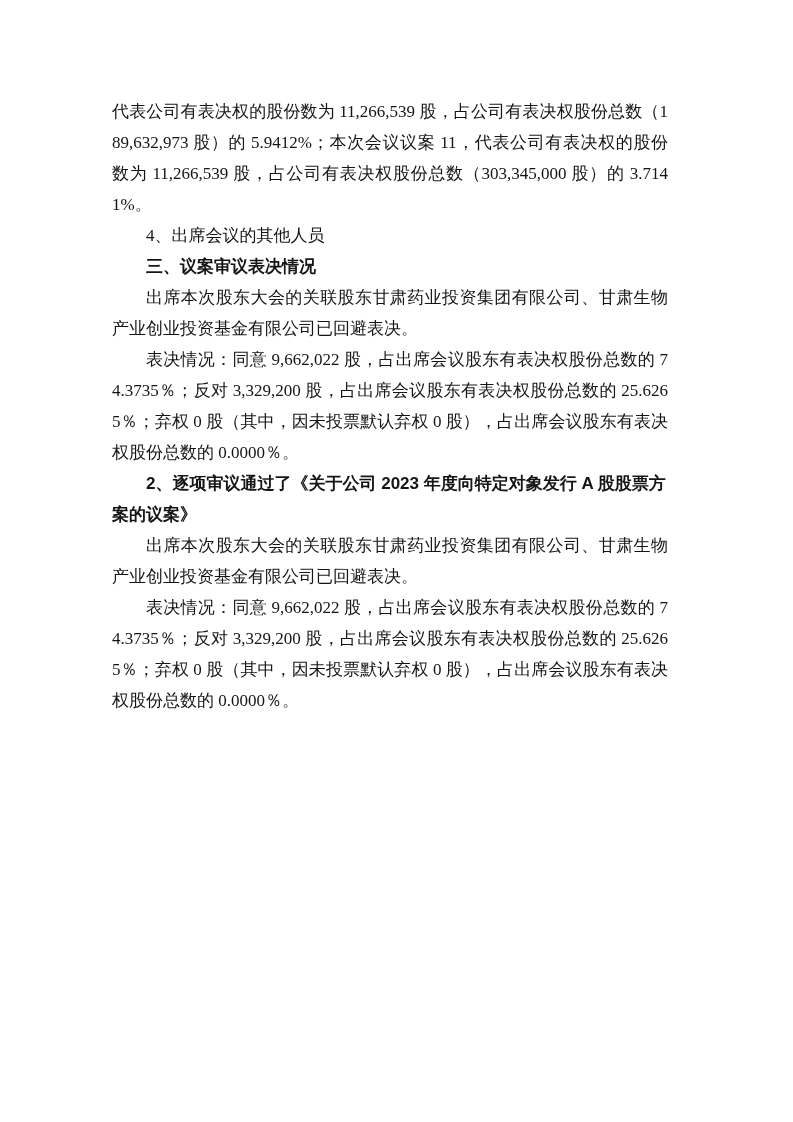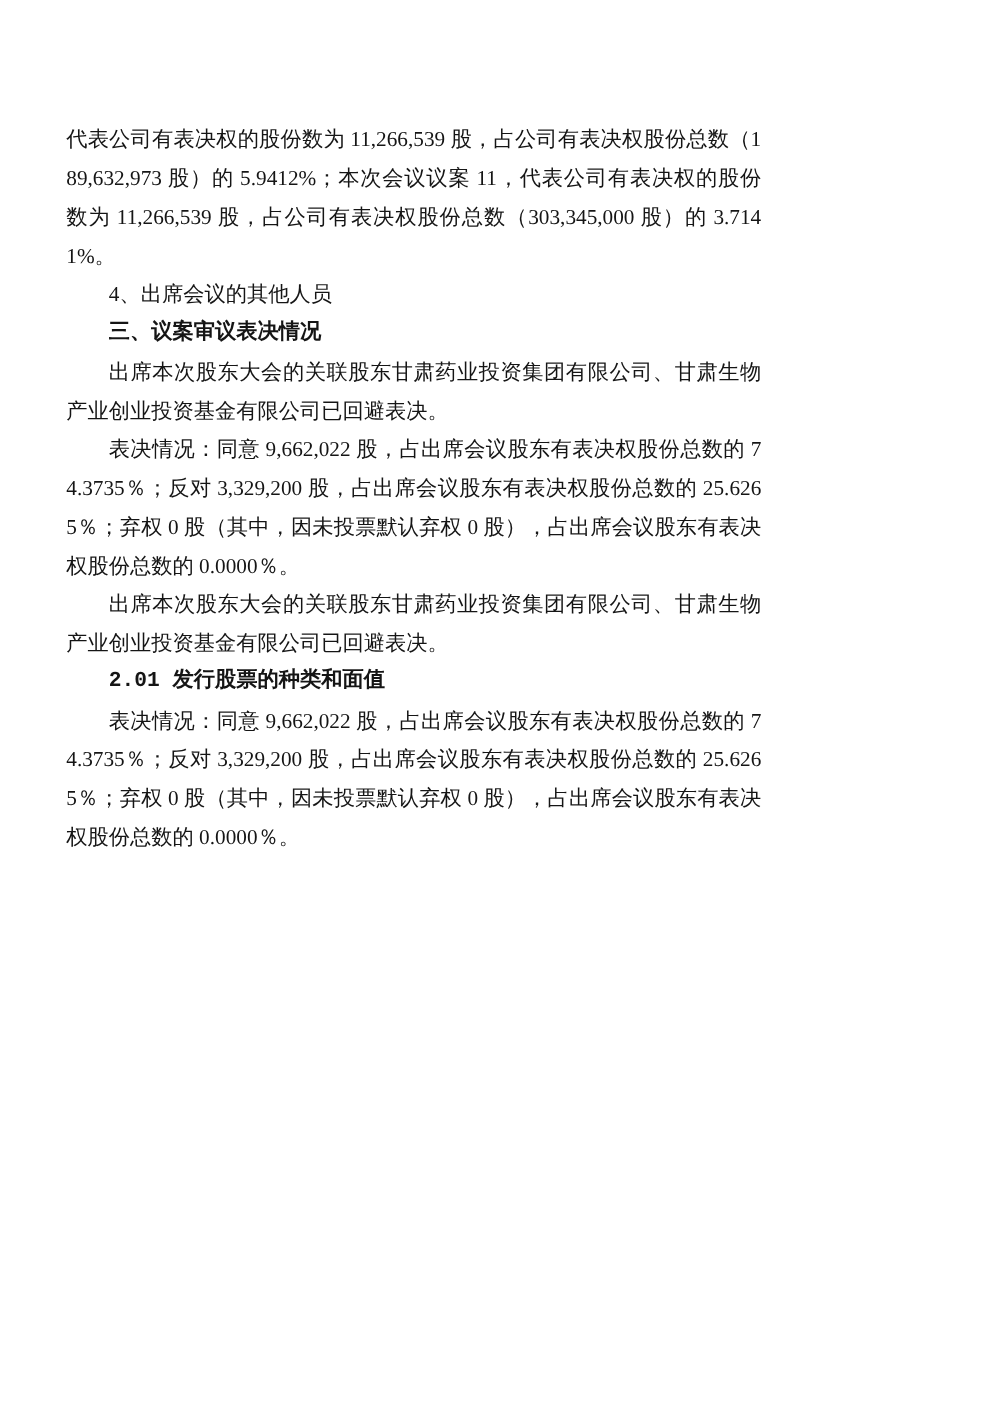--- a/index.html
+++ b/index.html
@@ -6,52 +6,52 @@
     margin: 0;
     padding: 0;
     background: #ffffff;
   }
   .page {
     position: relative;
     width: 706px;
     height: 1122px;
     background: #ffffff;
     box-sizing: border-box;
-    padding: 96px 118px 0 53px;
+    padding: 96px 118px 0 112px;
     overflow: hidden;
   }
   .doc-body {
     width: 556px;
     font-family: "Liberation Serif", "DejaVu Serif", serif;
     font-size: 17px;
     line-height: 31px;
     color: #151515;
   }
   .para {
     margin: 0;
     text-align: justify;
     text-indent: 2em;
     word-break: break-all;
   }
   .para.no-indent {
     text-indent: 0;
   }
   .para.heading {
-    font-family: Liberation Mono, monospace;
+    font-family: Liberation Sans, sans-serif;
     font-weight: bold;
     text-align: left;
   }
 </style>
 </head>
 <body>
 
 <div class="page">
   <div class="doc-body">
     <p class="para no-indent">代表公司有表决权的股份数为 11,266,539 股，占公司有表决权股份总数（189,632,973 股）的 5.9412%；本次会议议案 11，代表公司有表决权的股份数为 11,266,539 股，占公司有表决权股份总数（303,345,000 股）的 3.7141%。</p>
     <p class="para">4、出席会议的其他人员</p>
     <p class="para heading">三、议案审议表决情况</p>
     <p class="para">出席本次股东大会的关联股东甘肃药业投资集团有限公司、甘肃生物产业创业投资基金有限公司已回避表决。</p>
     <p class="para">表决情况：同意 9,662,022 股，占出席会议股东有表决权股份总数的 74.3735％；反对 3,329,200 股，占出席会议股东有表决权股份总数的 25.6265％；弃权 0 股（其中，因未投票默认弃权 0 股），占出席会议股东有表决权股份总数的 0.0000％。</p>
+    <p class="para heading">2、逐项审议通过了《关于公司 2023 年度向特定对象发行 A 股股票方案的议案》</p>
     <p class="para">出席本次股东大会的关联股东甘肃药业投资集团有限公司、甘肃生物产业创业投资基金有限公司已回避表决。</p>
-    <p class="para heading">2.01 发行股票的种类和面值</p>
     <p class="para">表决情况：同意 9,662,022 股，占出席会议股东有表决权股份总数的 74.3735％；反对 3,329,200 股，占出席会议股东有表决权股份总数的 25.6265％；弃权 0 股（其中，因未投票默认弃权 0 股），占出席会议股东有表决权股份总数的 0.0000％。</p>
   </div>
 </div>
 
 </body></html>

